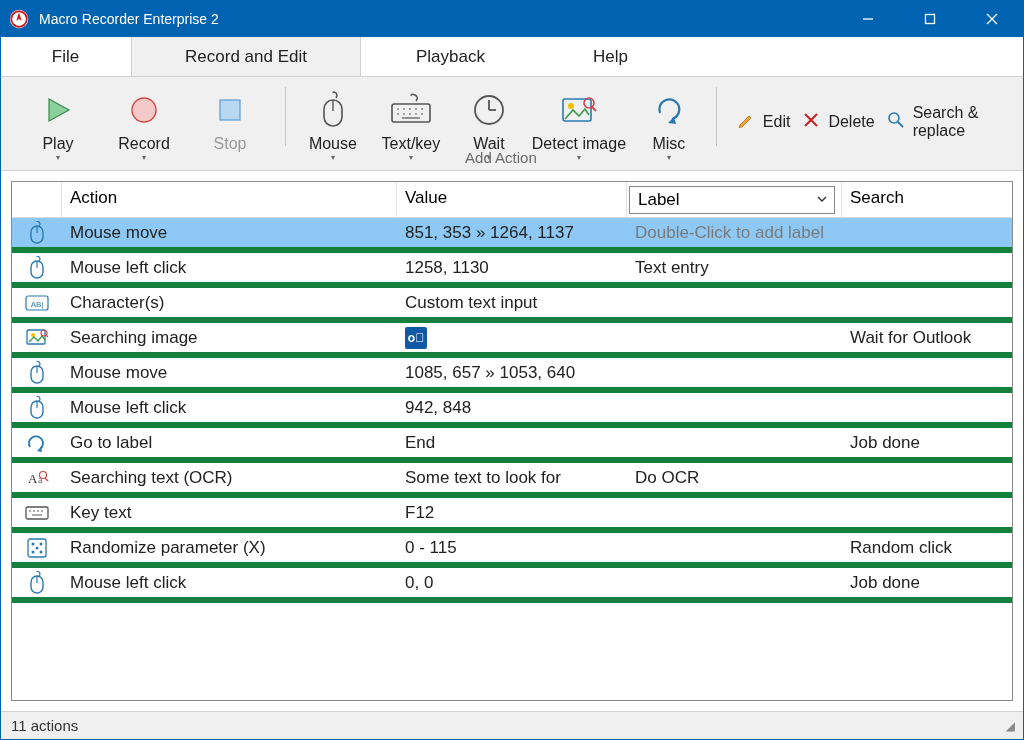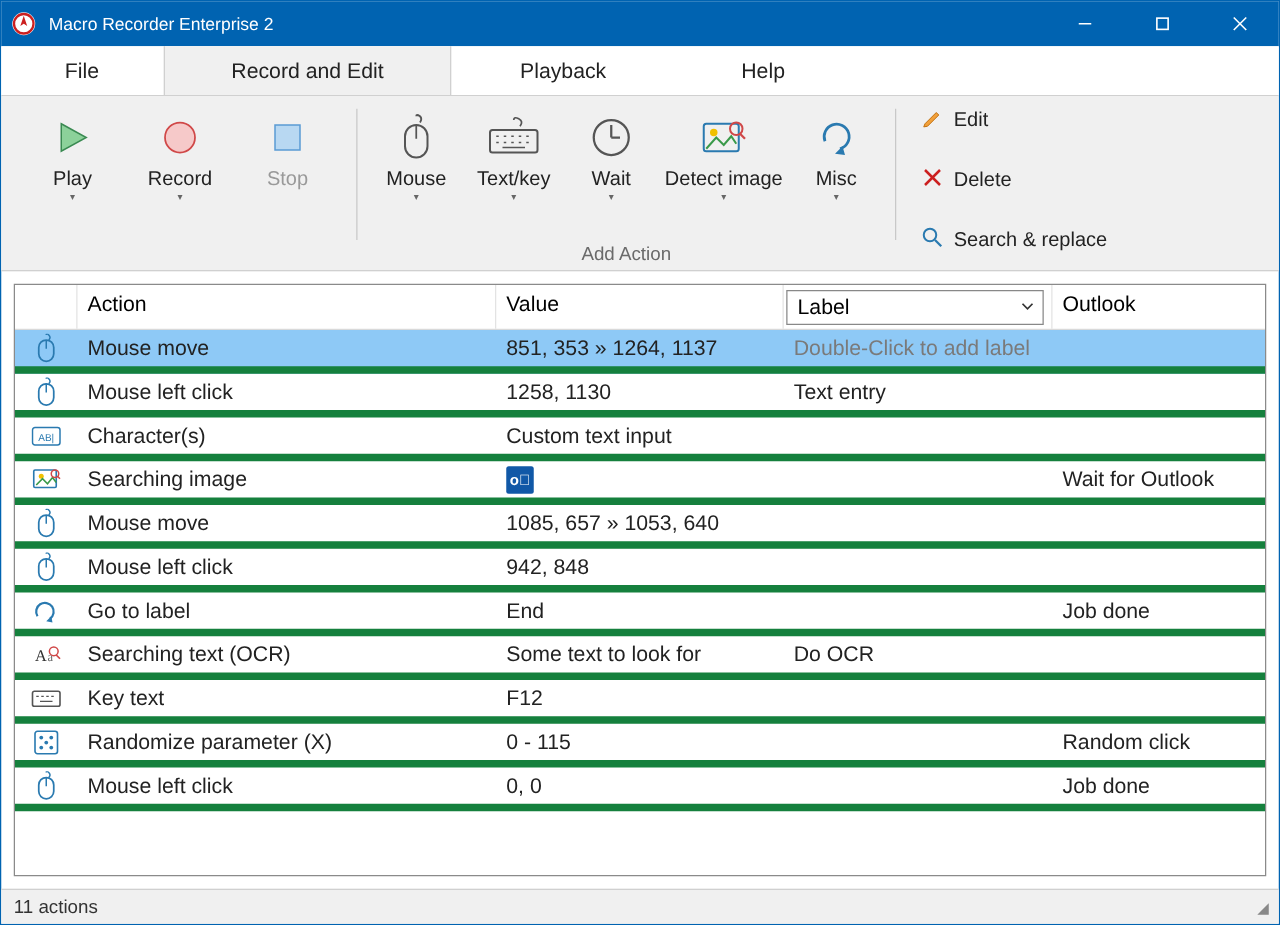--- a/index.html
+++ b/index.html
@@ -21,21 +21,21 @@
   .ribbon { background: #f0f0f0; border-bottom: 1px solid #d0d0d0; padding: 6px 14px 0 14px; display: flex; position: relative; }
   .group { display: flex; padding-bottom: 6px; }
   .tool { display: flex; flex-direction: column; align-items: center; justify-content: flex-start; width: 86px; padding: 4px 0 2px 0; cursor: default; }
   .tool.narrow { width: 70px; }
   .tool .ticon { height: 46px; display: flex; align-items: center; justify-content: center; }
   .tool .tlabel { font-size: 16px; margin-top: 2px; text-align: center; }
   .tool.disabled .tlabel { color: #999; }
   .tool .tdrop { font-size: 8px; color: #666; margin-top: 0; }
   .vsep { width: 1px; background: #c8c8c8; margin: 4px 12px 24px 12px; }
   .group-caption { position: absolute; bottom: 4px; font-size: 15px; color: #6a6a6a; }
-  .sidepanel { display: flex; flex-direction: column; justify-content: center; gap: 25px; padding: 2px 0 12px 8px; }
+  .sidepanel { display: flex; flex-direction: row; justify-content: center; gap: 12px; padding: 2px 0 12px 8px; }
   .sidelink { display: flex; align-items: center; gap: 8px; font-size: 16px; color: #222; }
   
   .grid-wrap { margin: 10px; border: 1px solid #8a8a8a; flex: 1; display: flex; flex-direction: column; background: #fff; overflow: hidden; }
   .hdr { height: 36px; display: flex; border-bottom: 1px solid #d9d9d9; }
   .hdr-cell { padding: 6px 8px; font-size: 17px; color: #000000; border-right: 1px solid #e3e3e3; }
   .col-icon { width: 50px; }
   .col-action { width: 335px; }
   .col-value { width: 230px; }
   .col-label { width: 215px; position: relative; }
   .col-comment { flex: 1; }
@@ -229,21 +229,21 @@
       <div class="hdr-cell col-action">Action</div>
       <div class="hdr-cell col-value">Value</div>
       <div class="hdr-cell col-label" style="padding:2px 2px;">
         <div class="label-dd">
           <span>Label</span>
           <span class="dd-arrow"><svg width="12" height="12">
                 <path d="M2 4 L6 8 L10 4" fill="none" stroke="#333" stroke-width="1.4"></path>
               </svg></span>
         </div>
       </div>
-      <div class="hdr-cell col-comment" style="border-right:none;">Outlook</div>
+      <div class="hdr-cell col-comment" style="border-right:none;">Search</div>
     </div>
     <div id="rows">
         <div class="row selected">
           <div class="cell icon">
             <svg width="20" height="24" viewBox="0 0 20 24">
               <path d="M10 1 Q10 -1 12 1 Q14 3 12 5" fill="none" stroke="#2a7ab0" stroke-width="1.2"></path>
               <rect x="4" y="5" width="12" height="17" rx="6" fill="none" stroke="#2a7ab0" stroke-width="1.4"></rect>
               <line x1="10" y1="5" x2="10" y2="12" stroke="#2a7ab0" stroke-width="1.2"></line>
             </svg>
           </div>

